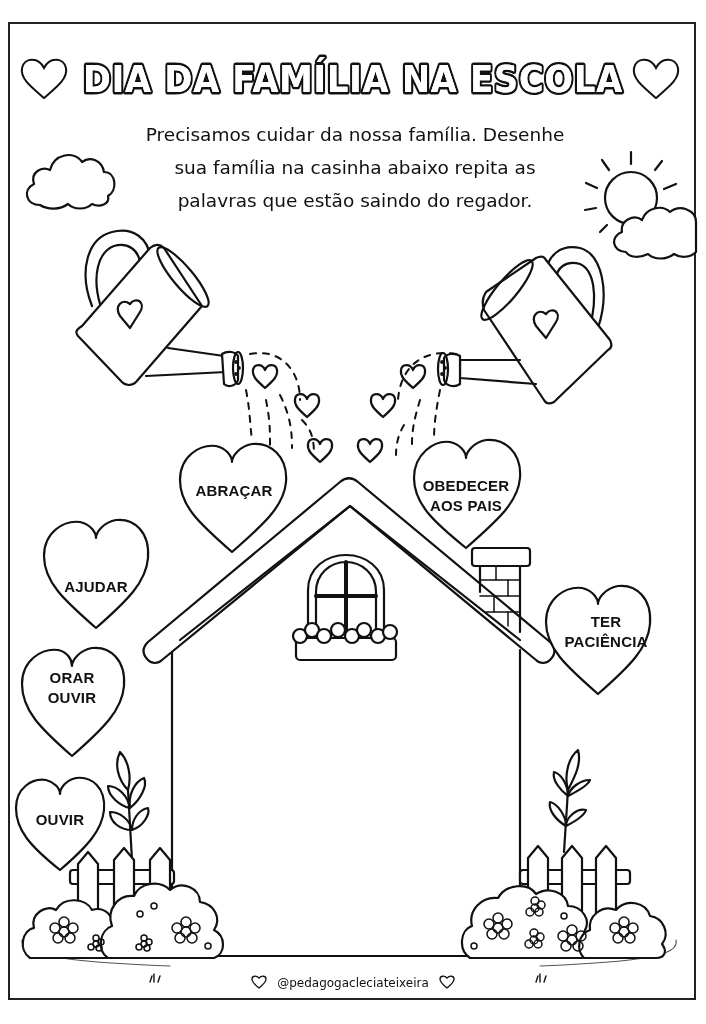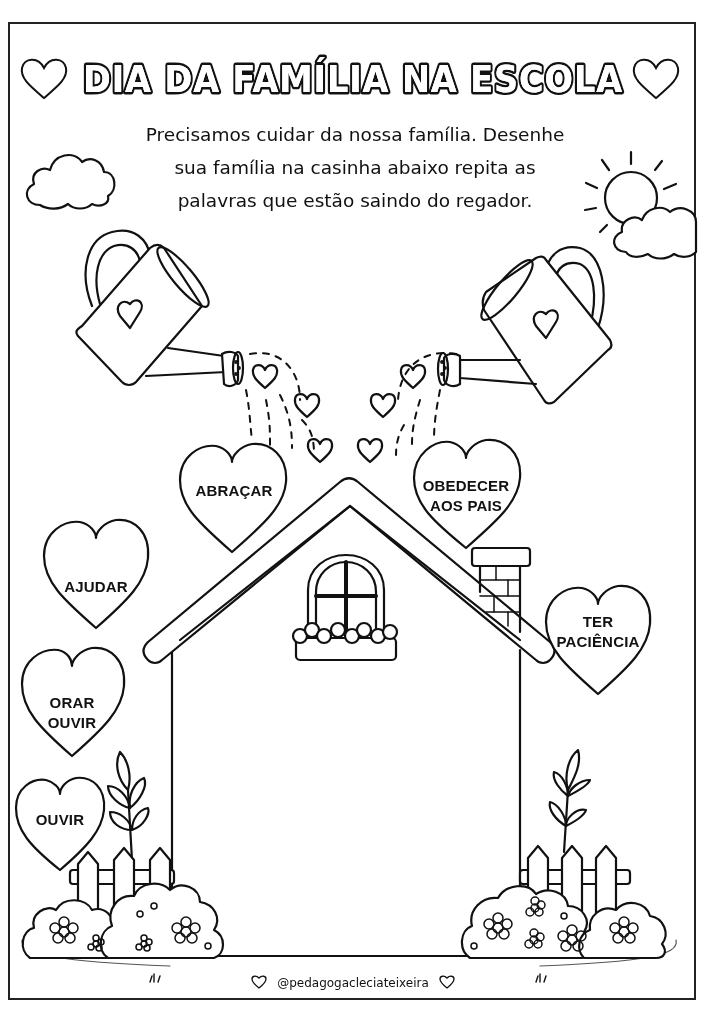--- a/index.html
+++ b/index.html
@@ -288,25 +288,25 @@
 <div class="heart-label" style="left:184px; top:481px; width:100px;text-align:center;">
   <span>ABRAÇAR</span>
 </div>
 <div class="heart-label" style="left:414px; top:476px; width:104px;">
   <span>OBEDECER</span>
   <span>AOS PAIS</span>
 </div>
 <div class="heart-label" style="left:46px; top:533px; width:100px;margin-top:44px;">
   <span>AJUDAR</span>
 </div>
-<div class="heart-label" style="left:546px; top:612px; width:104px;">
+<div class="heart-label" style="left:546px; top:612px; width:104px;padding-left:8px;">
   <span>TER</span>
   <span>PACIÊNCIA</span>
 </div>
-<div class="heart-label" style="left:22px; top:693px; width:100px;">
+<div class="heart-label" style="left:22px; top:668px; width:100px;">
   <span>ORAR</span>
   <span>OUVIR</span>
 </div>
 <div class="heart-label" style="left:16px; top:810px; width:88px;">
   <span>OUVIR</span>
 </div>
 
 <div class="credit">
   <svg class="h" viewBox="0 0 16 16">
       <path d="M8 14 C3 10 1 8 1 5 C1 2 5 1 8 4 C11 1 15 2 15 5 C15 8 13 10 8 14 Z" fill="none" stroke="#111" stroke-width="1.3"></path>

